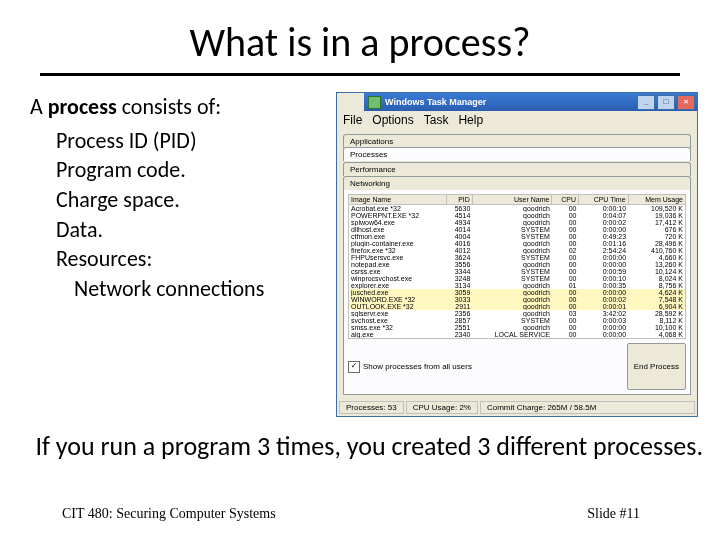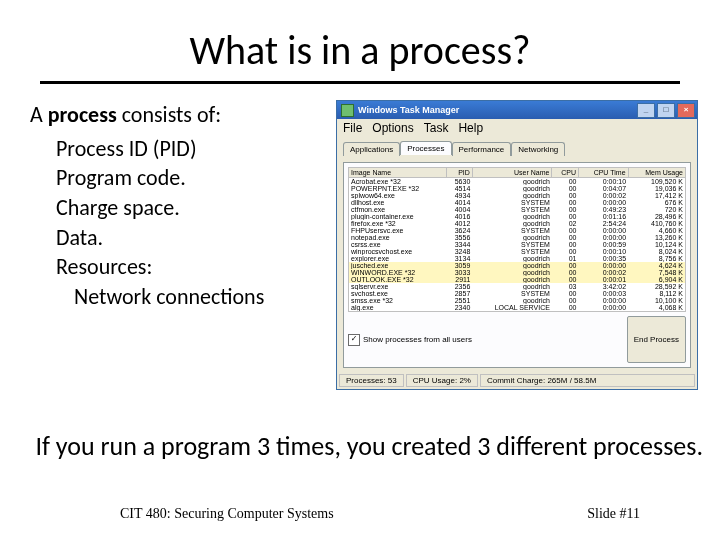--- a/index.html
+++ b/index.html
@@ -15,21 +15,21 @@
   .slide {
     position: relative;
     width: 720px;
     height: 540px;
     box-sizing: border-box;
   }
   .title {
     text-align: center;
     font-size: 40px;
     font-weight: 400;
-    padding-top: 26px;
+    padding-top: 18px;
     padding-bottom: 6px;
   }
   .title-rule {
     margin: 0 40px;
     border: none;
     border-top: 3px solid #000;
   }
   .body-row {
     display: flex;
     padding: 16px 30px 0 30px;
@@ -57,20 +57,21 @@
   }
   .tm-titlebar {
     background: linear-gradient(#3a7bd5, #2a5db0);
     color: #fff;
     display: flex;
     align-items: center;
     height: 18px;
     padding: 0 2px 0 4px;
     font-weight: 700;
     font-size: 9px;
+    margin-left: 27px;
   }
   .tm-titlebar .ico {
     width: 11px; height: 11px;
     background: #6fbf6f;
     border: 1px solid #2f6f2f;
     margin-right: 4px;
   }
   .tm-titlebar .spacer { flex: 1; }
   .tm-btn {
     width: 16px; height: 13px;
@@ -85,24 +86,25 @@
   .tm-btn.close { background: #e36a5c; color: #fff; }
   .tm-menubar {
     display: flex;
     gap: 10px;
     padding: 2px 6px;
     background: #ece9d8;
     font-size: 12px;
   }
   .tm-tabs {
     display: flex;
-    padding: 4px 6px 7px 6px;
+    padding: 4px 6px 0 6px;
     gap: 0;
     background: #ece9d8;
     font-size: 8px;
+    flex-direction: column;
   }
   .tm-tab {
     padding: 2px 6px;
     border: 1px solid #919b9c;
     border-bottom: none;
     background: #ece9d8;
     border-radius: 3px 3px 0 0;
     position: relative;
     top: 1px;
   }
@@ -180,21 +182,21 @@
     left: 30px; right: 17px;
     bottom: 78px;
     font-size: 26px;
     text-align: right;
   }
   .footer {
     position: absolute;
     left: 0; right: 0; bottom: 18px;
     display: flex;
     justify-content: space-between;
-    padding: 0 80px 0 120px;
+    padding: 0 80px 0 62px;
     font-size: 14px;
     font-family: "Times New Roman", serif;
   }
 </style>
 </head>
 <body>
 
 <div class="slide">
 
   <div class="title">What is in a process?</div>

